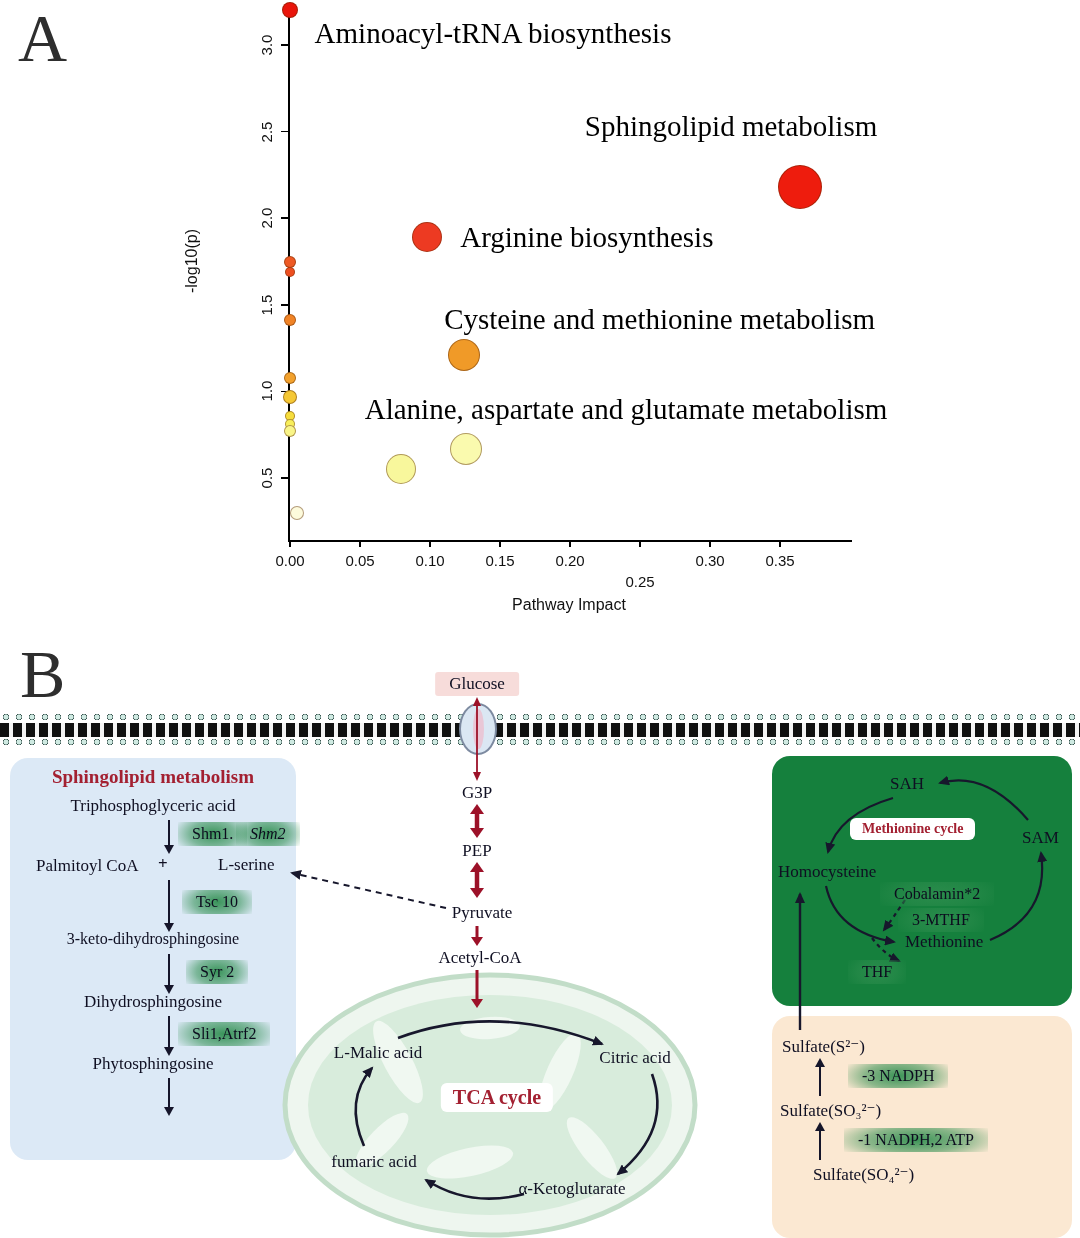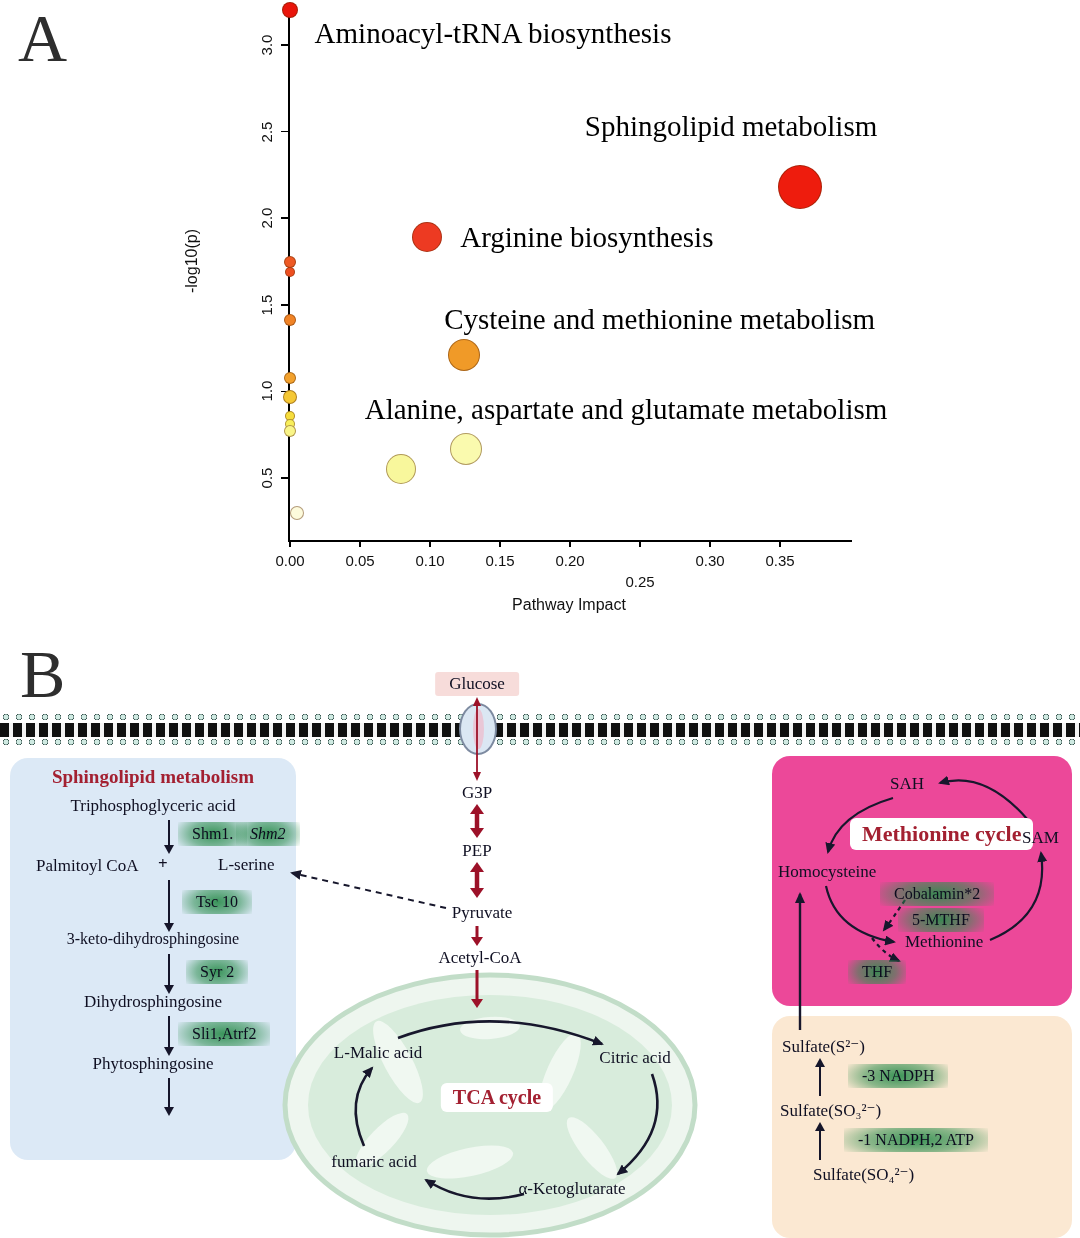--- a/index.html
+++ b/index.html
@@ -16,21 +16,21 @@
   .ticklab{position:absolute;font-family:"Liberation Sans","DejaVu Sans",sans-serif;font-size:15px;color:#111;white-space:nowrap;}
   .axis-label{font-family:"Liberation Sans","DejaVu Sans",sans-serif;font-size:16px;color:#111;white-space:nowrap;}
   
   .center{transform:translateX(-50%);}
   .met{font-size:17px;white-space:nowrap;color:#0f0f22;}
   .small-met{font-size:16px;}
   .ptitle{font-weight:bold;color:#a32031;font-size:19px;white-space:nowrap;}
   .whitebox{background:#ffffff;border-radius:6px;padding:3px 12px;}
   .panelbox{position:absolute;border-radius:18px;}
   .box-blue{background:#dce9f6;}
-  .box-blue2{background:#ec4899;}
+  .box-blue2{background:#15803d;}
   .box-orange{background:#fbe8d2;}
   .enzyme{position:absolute;font-size:16px;color:#0c0c1e;padding:3px 14px;white-space:nowrap;
           background:radial-gradient(ellipse 60% 95% at 50% 50%, rgba(44,141,77,0.92) 0%, rgba(44,141,77,0.55) 55%, rgba(44,141,77,0) 100%);}
   .hl-pink{background:#f7dcda;padding:2px 14px;border-radius:3px;}
   .varrow{position:absolute;width:2px;background:#15152a;}
   .varrow::after{content:"";position:absolute;left:-4px;bottom:-8px;
                  border-left:5px solid transparent;border-right:5px solid transparent;border-top:9px solid #15152a;}
   .uparrow{position:absolute;width:2px;background:#15152a;}
   .uparrow::before{content:"";position:absolute;left:-4px;top:-8px;
                  border-left:5px solid transparent;border-right:5px solid transparent;border-bottom:9px solid #15152a;}
@@ -134,25 +134,25 @@
     <div class="enzyme txt" style="left:176px;top:202px;">Syr 2</div>
     <div class="abs met txt" style="left:0;top:234px;width:100%;text-align:center;">Dihydrosphingosine</div>
     <div class="varrow" style="left:158px;top:258px;height:32px;"></div>
     <div class="enzyme txt" style="left:168px;top:264px;">Sli1,Atrf2</div>
     <div class="abs met txt" style="left:0;top:296px;width:100%;text-align:center;">Phytosphingosine</div>
     <div class="varrow" style="left:158px;top:320px;height:30px;"></div>
   </div>
 
   <div class="panelbox box-blue2" style="left:772px;top:756px;width:300px;height:250px;">
     <div class="abs met txt" style="left:118px;top:18px;">SAH</div>
-    <div class="abs ptitle whitebox txt" style="left:78px;top:62px;font-size:22px;">Methionine cycle</div>
+    <div class="abs ptitle whitebox txt" style="left:78px;top:62px;font-size:14px;">Methionine cycle</div>
     <div class="abs met txt" style="left:250px;top:72px;">SAM</div>
     <div class="abs met txt" style="left:6px;top:106px;">Homocysteine</div>
     <div class="enzyme txt" style="left:68px;top:126px;margin-left:40px;">Cobalamin*2</div>
-    <div class="enzyme txt" style="left:126px;top:152px;">5-MTHF</div>
+    <div class="enzyme txt" style="left:126px;top:152px;">3-MTHF</div>
     <div class="abs met txt" style="left:133px;top:176px;">Methionine</div>
     <div class="enzyme txt" style="left:76px;top:204px;">THF</div>
   </div>
 
   <div class="panelbox box-orange" style="left:772px;top:1016px;width:300px;height:222px;">
     <div class="abs met txt" style="left:10px;top:20px;">Sulfate(S²⁻)</div>
     <div class="uparrow" style="left:47px;top:50px;height:30px;"></div>
     <div class="enzyme txt" style="left:76px;top:48px;">-3 NADPH</div>
     <div class="abs met txt" style="left:8px;top:84px;">Sulfate(SO₃²⁻)</div>
     <div class="uparrow" style="left:47px;top:114px;height:30px;"></div>

